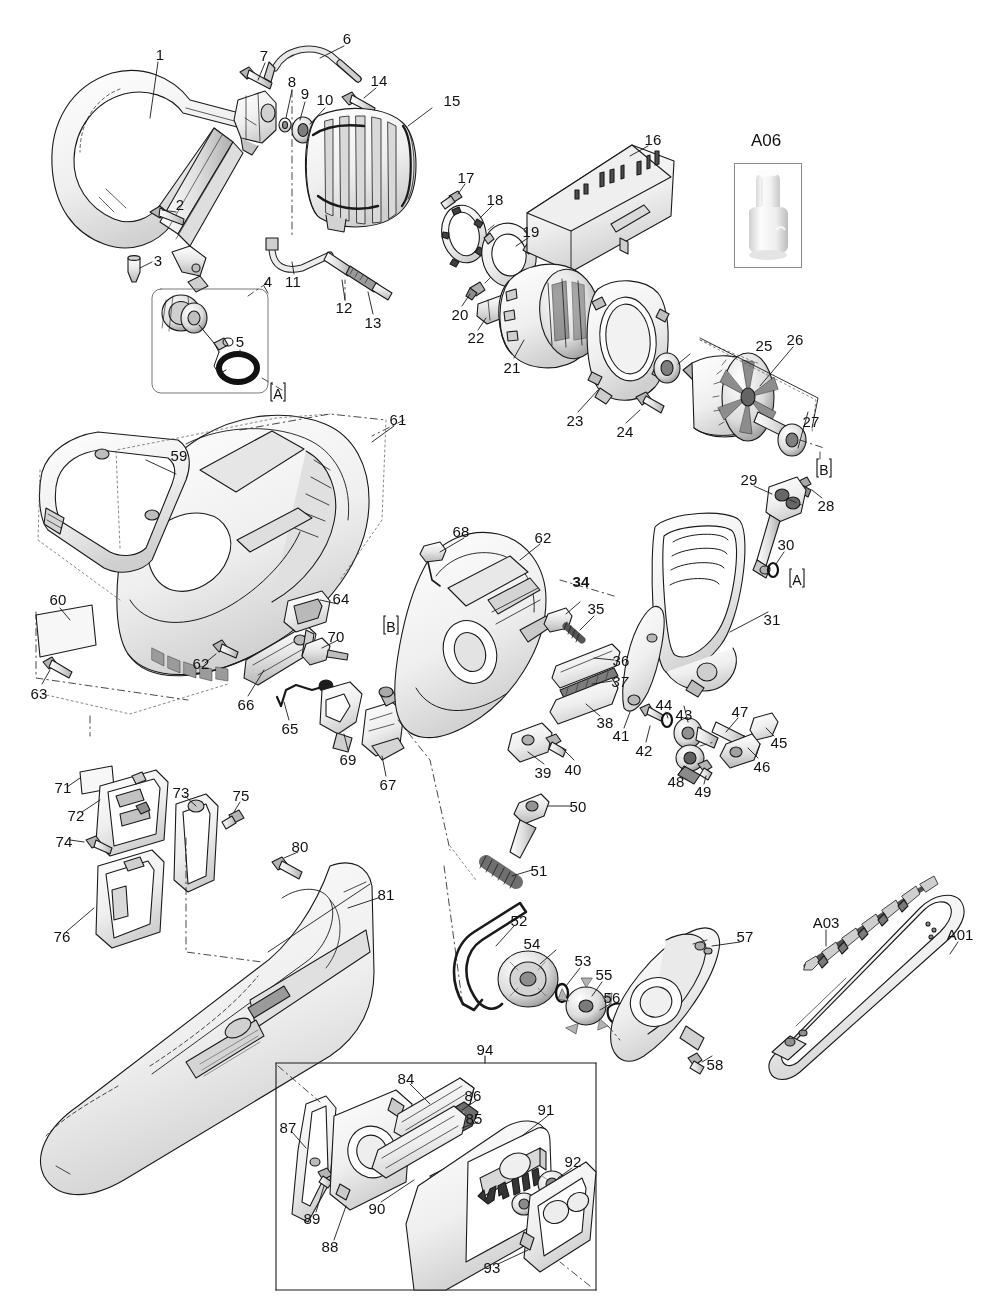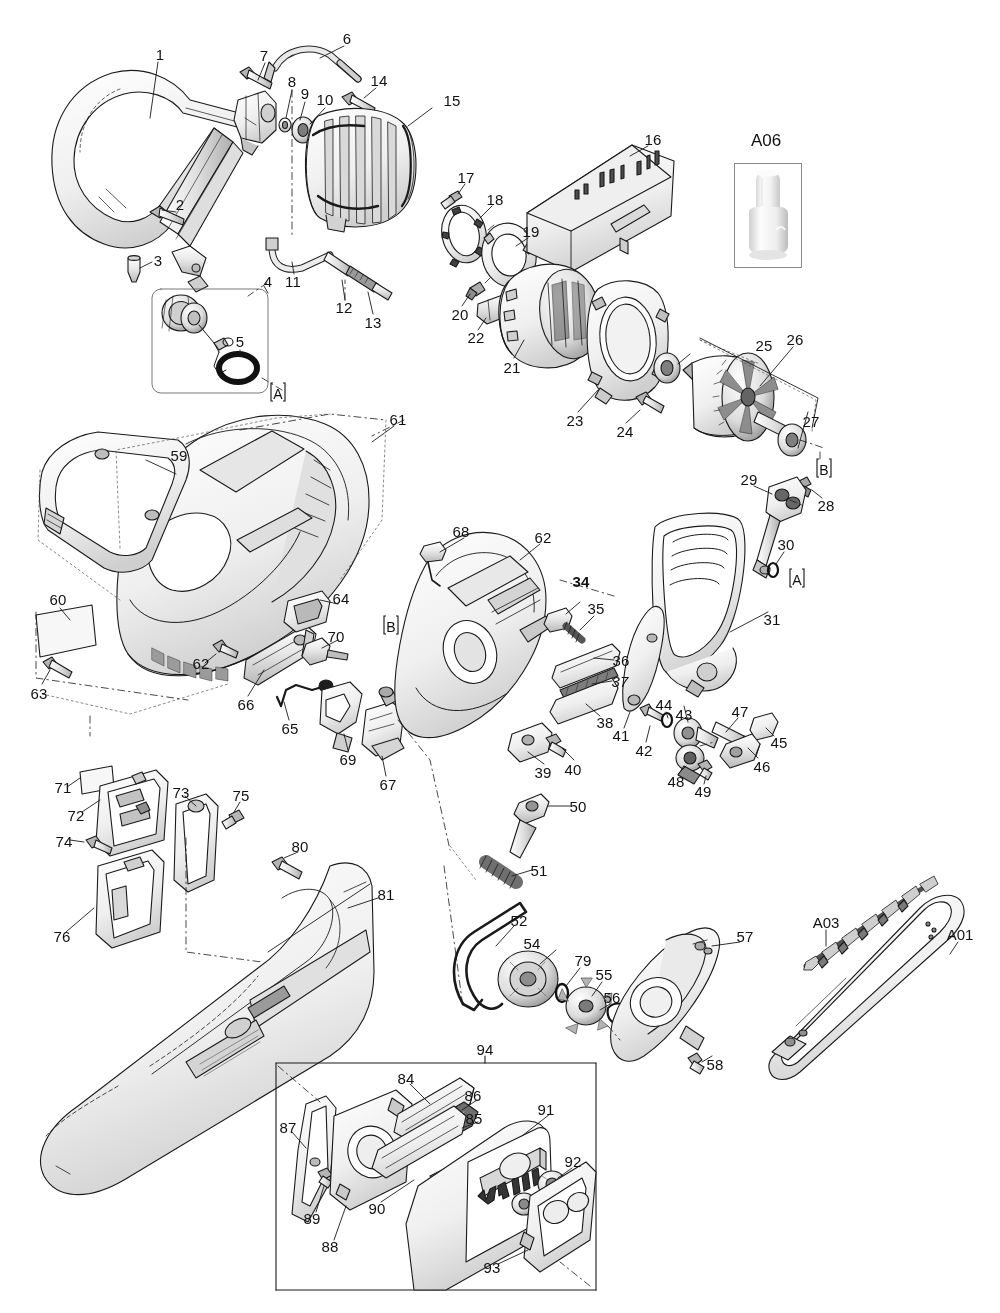--- a/index.html
+++ b/index.html
@@ -1085,21 +1085,21 @@
       <div class="callout" style="left: 684px; top: 714px;">43</div>
       <div class="callout" style="left: 664px; top: 704px;">44</div>
       <div class="callout" style="left: 779px; top: 742px;">45</div>
       <div class="callout" style="left: 762px; top: 766px;">46</div>
       <div class="callout" style="left: 740px; top: 711px;">47</div>
       <div class="callout" style="left: 676px; top: 781px;">48</div>
       <div class="callout" style="left: 703px; top: 791px;">49</div>
       <div class="callout" style="left: 578px; top: 806px;">50</div>
       <div class="callout" style="left: 539px; top: 870px;">51</div>
       <div class="callout" style="left: 519px; top: 920px;">52</div>
-      <div class="callout" style="left: 583px; top: 960px;">79</div>
+      <div class="callout" style="left: 583px; top: 960px;">53</div>
       <div class="callout" style="left: 532px; top: 943px;">54</div>
       <div class="callout" style="left: 604px; top: 974px;">55</div>
       <div class="callout" style="left: 612px; top: 997px;">56</div>
       <div class="callout" style="left: 745px; top: 936px;">57</div>
       <div class="callout" style="left: 715px; top: 1064px;">58</div>
       <div class="callout" style="left: 142px; top: 455px; margin-left: 37px;">59</div>
       <div class="callout" style="left: 58px; top: 599px;">60</div>
       <div class="callout" style="left: 398px; top: 419px;">61</div>
       <div class="callout" style="left: 201px; top: 663px;">62</div>
       <div class="callout" style="left: 39px; top: 693px;">63</div>

